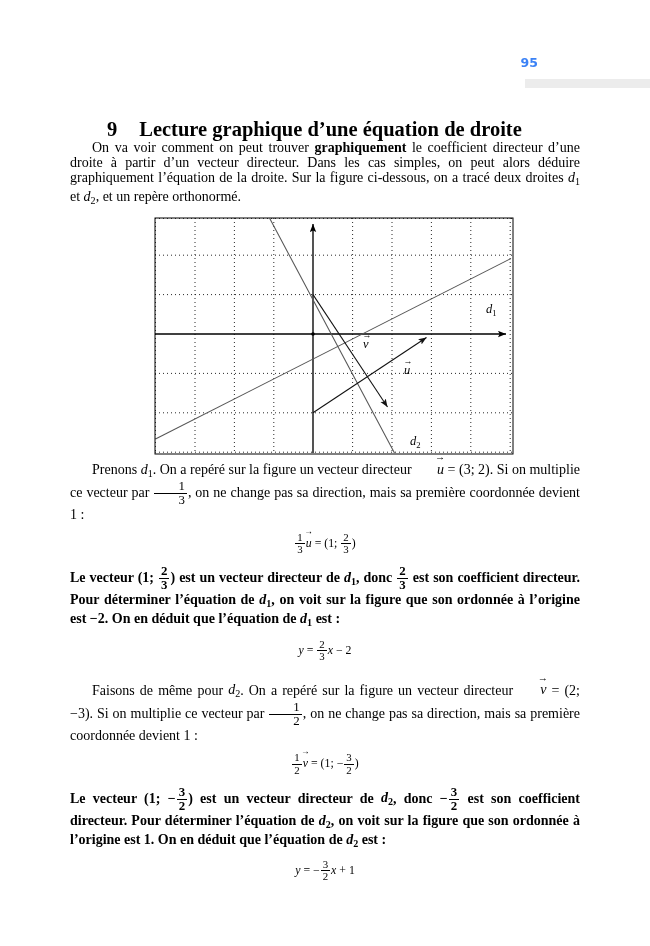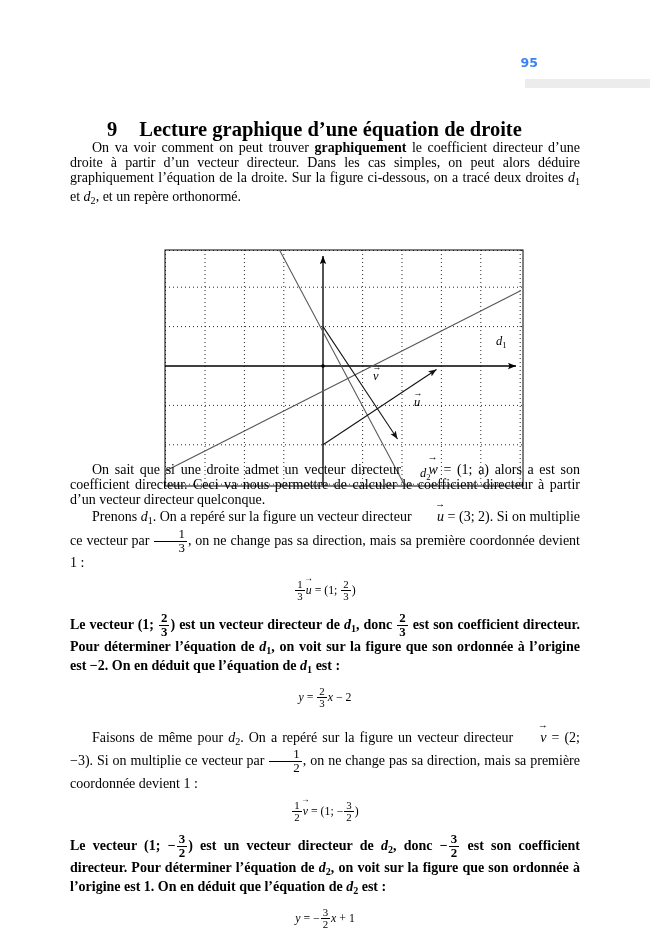--- a/index.html
+++ b/index.html
@@ -132,25 +132,24 @@
     text-align: center;
     font-size: 11.8px;
     line-height: 16px;
     margin: 0;
   }
   .eq-block { padding: 9px 0 10px 0; }
 
   
   .figure {
     position: absolute;
-    left: 164px;
+    left: 154px;
     top: 217px;
     width: 428px;
     height: 238px;
-    margin-top: 32px;
   }
   .figure svg { display: block; }
 </style>
 </head>
 <body>
 
 <div class="page-header">
   <div class="header-pageno">95</div>
   <div class="header-rule"></div>
 </div>
@@ -217,21 +216,20 @@
     </g>
   </svg>
 </div>
 
 <div class="content">
 
   <p class="para"><span>On va voir comment on peut trouver </span><b>graphiquement</b><span> le coefficient directeur d’une droite à partir d’un vecteur directeur. Dans les cas simples, on peut alors déduire graphiquement l’équation de la droite. Sur la figure ci-dessous, on a tracé deux droites </span><span class="math"><span>d</span><sub class="idx">1</sub></span><span> et </span><span class="math"><span>d</span><sub class="idx">2</sub></span><span>, et un repère orthonormé.</span></p>
 
   <div style="height:252px"></div>
 
-  <p class="para"><span>On sait que si une droite admet un vecteur directeur </span><span class="vec">w</span><span> = (1; a) alors a est son coefficient directeur. Ceci va nous permettre de calculer le coefficient directeur à partir d’un vecteur directeur quelconque.</span></p>
 
   <p class="para"><span>Prenons </span><span class="math"><span>d</span><sub class="idx">1</sub></span><span>. On a repéré sur la figure un vecteur directeur </span><span class="vec">u</span><span> = (3; 2). Si on multiplie ce vecteur par </span><span class="frac"><span class="num-t">1</span><span class="den-t">3</span></span><span>, on ne change pas sa direction, mais sa première coordonnée devient 1 :</span></p>
 
   <div class="eq-block display-eq">
     <span class="frac"><span class="num-t">1</span><span class="den-t">3</span></span><span class="vec">u</span>&nbsp;<span>=</span>&nbsp;<span>(1;</span>&nbsp;<span class="frac"><span class="num-t">2</span><span class="den-t">3</span></span><span>)</span>
   </div>
 
   <p class="para noindent"><span>Le vecteur (1; </span><span class="frac"><span class="num-t">2</span><span class="den-t">3</span></span><span>) est un vecteur directeur de </span><span class="math"><span>d</span><sub class="idx">1</sub></span><span>, donc </span><span class="frac"><span class="num-t">2</span><span class="den-t">3</span></span><span> est son coefficient directeur. Pour déterminer l’équation de </span><span class="math"><span>d</span><sub class="idx">1</sub></span><span>, on voit sur la figure que son ordonnée à l’origine est −2. On en déduit que l’équation de </span><span class="math"><span>d</span><sub class="idx">1</sub></span><span> est :</span></p>
 
   <div class="eq-block display-eq">

